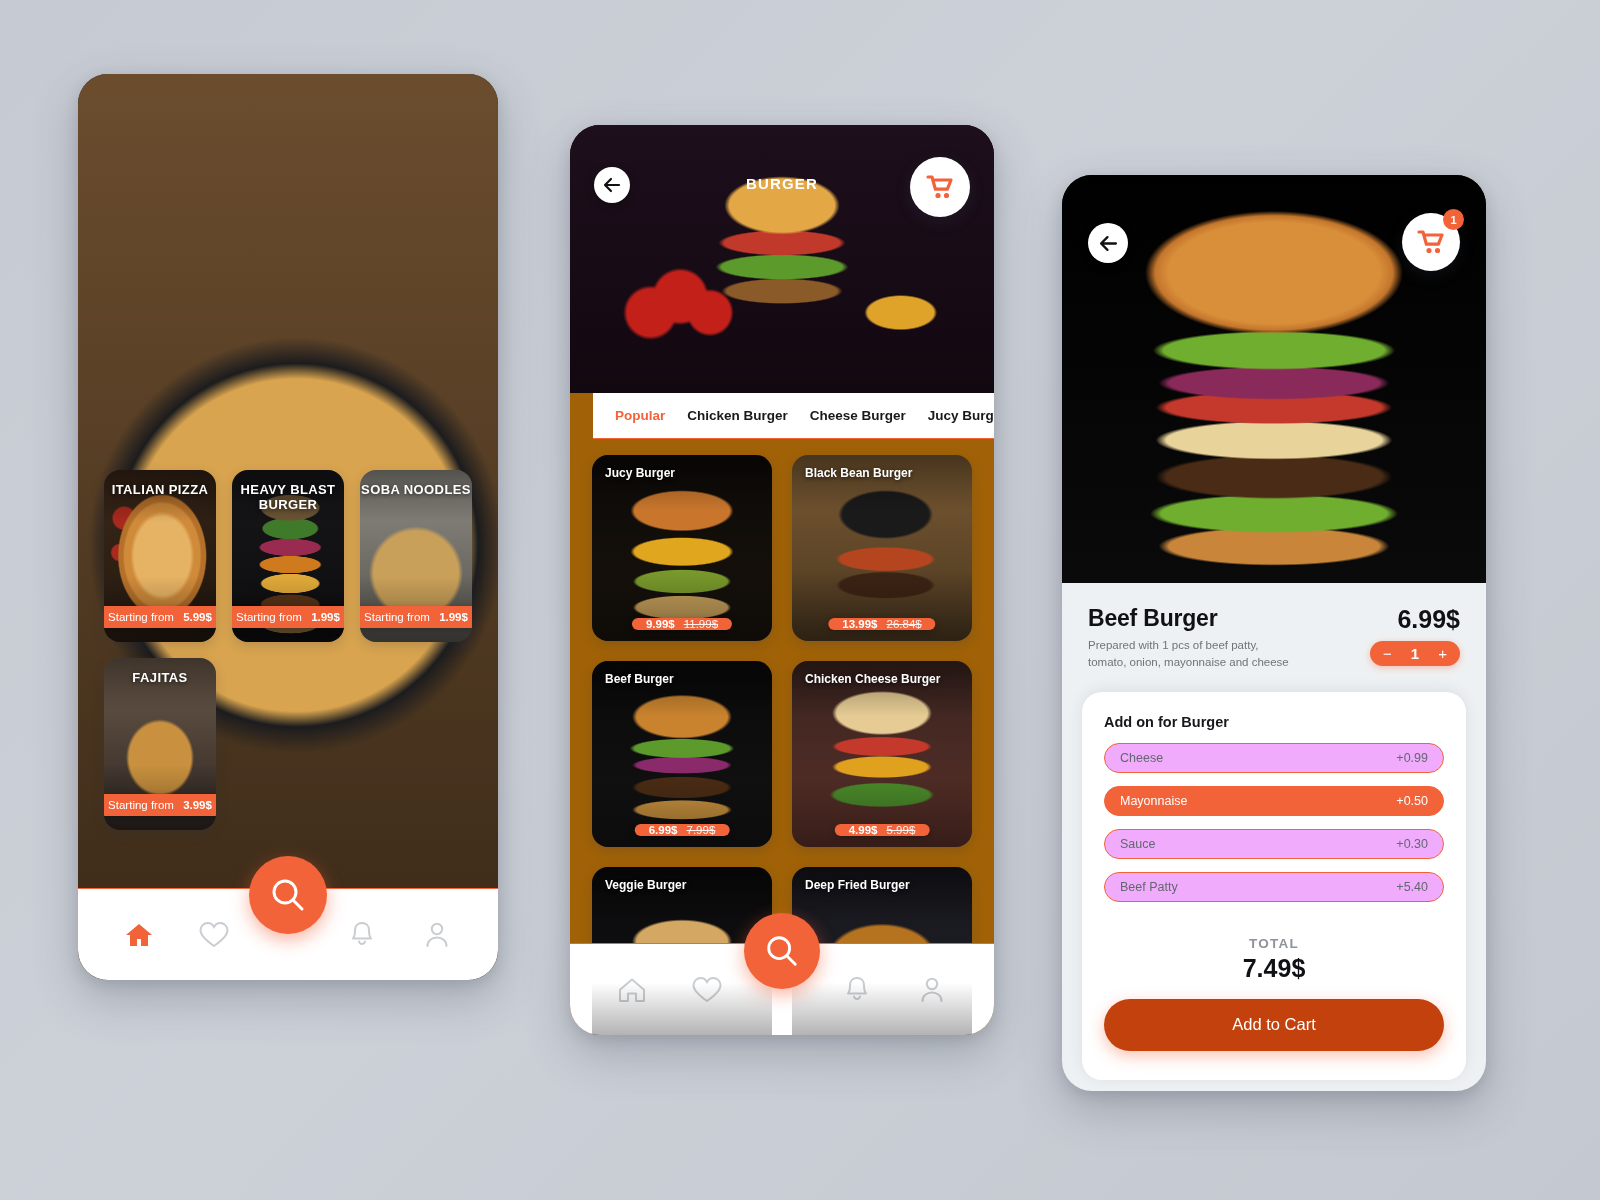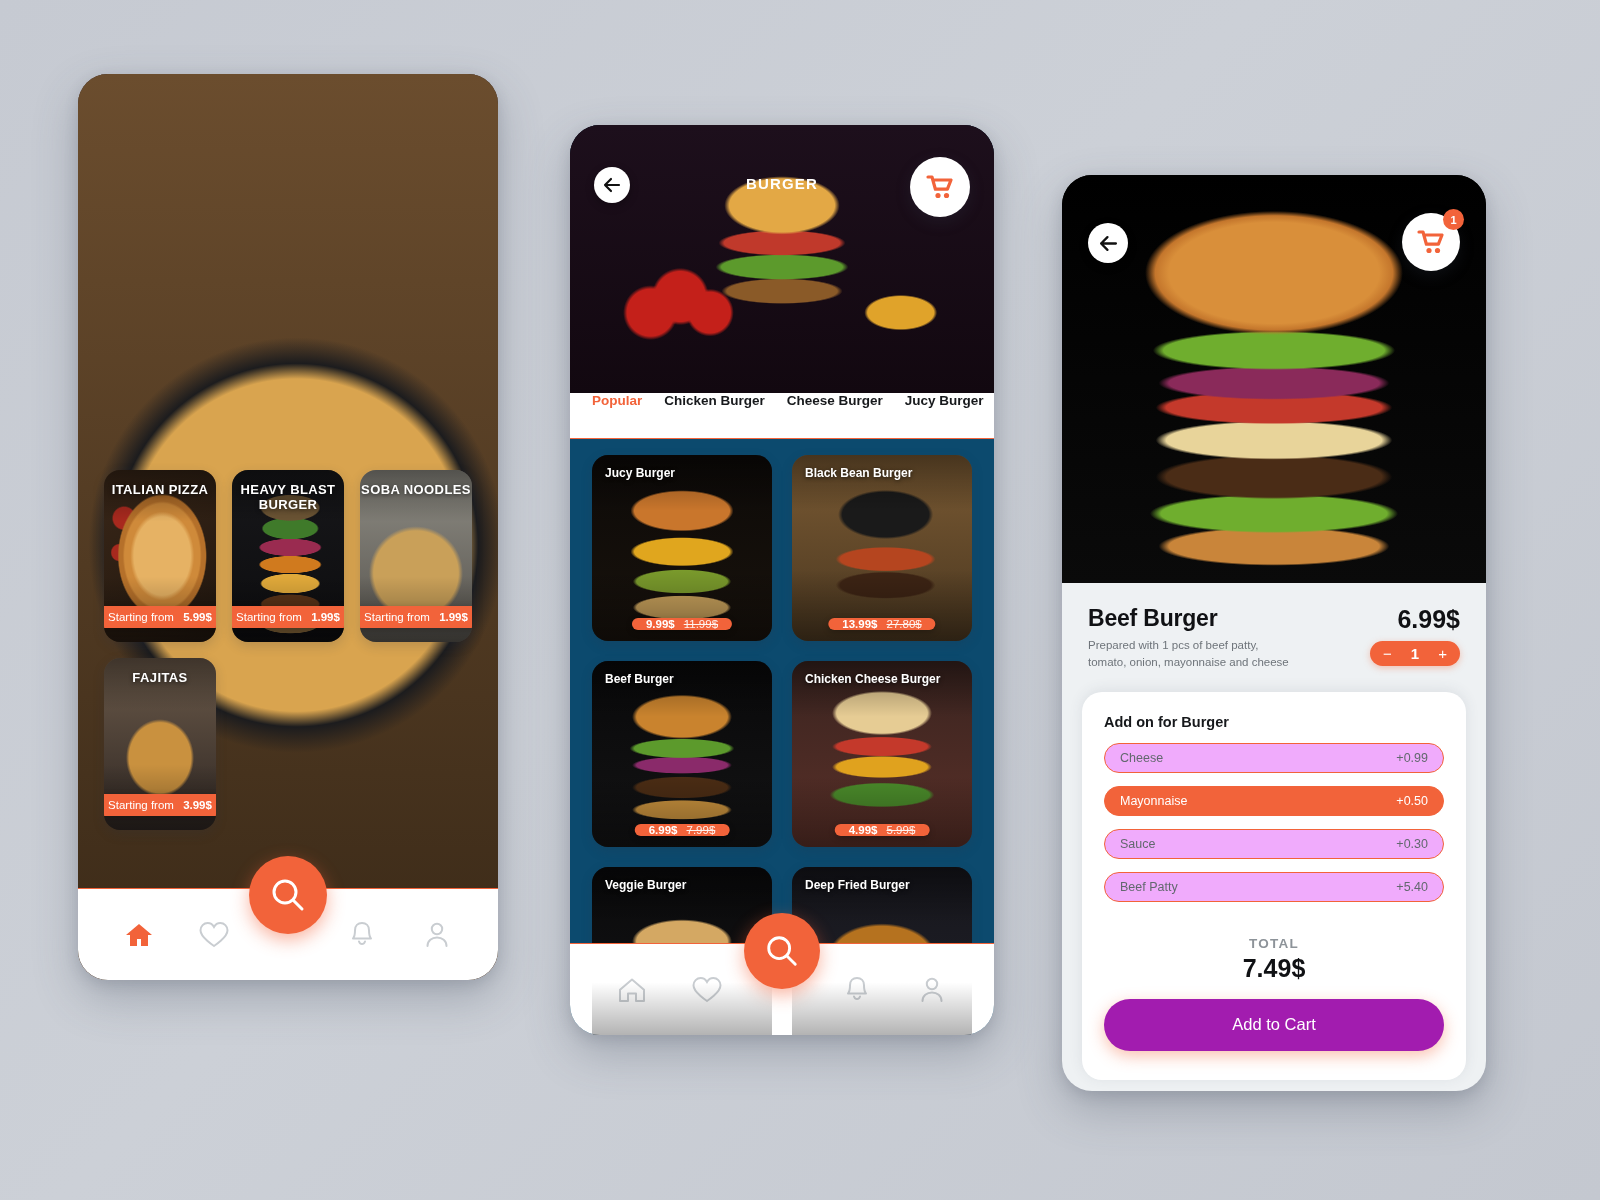--- a/index.html
+++ b/index.html
@@ -15,21 +15,21 @@
   .stage { position: absolute; inset: 0; }
 
   
   .phone {
     position: absolute;
     border-radius: 30px;
     overflow: hidden;
     box-shadow: 0 18px 45px rgba(70,80,95,.30), 0 4px 14px rgba(70,80,95,.18);
   }
   #phone1 { left: 78px;  top: 74px;  width: 420px; height: 906px; background: #edf1f2; }
-  #phone2 { left: 570px; top: 125px; width: 424px; height: 910px; background: #0c4a6e; }
+  #phone2 { left: 570px; top: 125px; width: 424px; height: 910px; background: #a16207; }
   #phone3 { left: 1062px;top: 175px; width: 424px; height: 916px; background: #eef1f3; }
 
   
   .s1-head { padding: 50px 26px 0 26px; position: relative; }
   .s1-title {
     font-size: 26px; font-weight: bold; color: #101114;
     line-height: 1.22; letter-spacing: -.3px; white-space: pre-line;
   }
   .cart-fab {
     position: absolute; width: 60px; height: 60px; border-radius: 50%;
@@ -111,23 +111,24 @@
   .s2-hero-title {
     position: absolute; top: 50px; left: 0; right: 0; text-align: center;
     color: #fff; font-size: 15px; font-weight: bold; letter-spacing: 1.2px; z-index: 4;
   }
   .circ-btn {
     position: absolute; width: 36px; height: 36px; border-radius: 50%;
     background: #fff; display: flex; align-items: center; justify-content: center;
     z-index: 5; box-shadow: 0 3px 9px rgba(0,0,0,.3);
   }
   .tabs-row {
-    display: flex; gap: 22px; align-items: flex-start; height: 46px;
+    display: flex; gap: 22px; align-items: center; height: 46px;
     padding: 0 22px; background: #fff; overflow: hidden;
     border-bottom: 1.5px solid #f2633a;
+    margin-left: 23px;
   }
   .tab { font-size: 13.5px; font-weight: bold; color: #17191c; white-space: nowrap; }
   .tab.active { color: #f2633a; }
 
   .s2-grid {
     display: grid; grid-template-columns: 1fr 1fr; gap: 20px;
     padding: 16px 22px 0 22px;
   }
   .bcard {
     position: relative; height: 186px; border-radius: 16px; overflow: hidden;
@@ -175,21 +176,21 @@
     padding: 0 15px; font-size: 12.5px; color: #62686e; background: #f0abfc;
   }
   .addon.sel { background: #f2633a; border-color: #f2633a; color: #fff; }
 
   .total-lbl {
     text-align: center; margin-top: 34px; font-size: 13.5px;
     font-weight: bold; color: #8d9399; letter-spacing: 1.3px;
   }
   .total-val { text-align: center; font-size: 25px; font-weight: bold; color: #101114; margin-top: 3px; }
   .cta {
-    margin-top: 16px; height: 52px; border-radius: 26px; background: #a21caf;
+    margin-top: 16px; height: 52px; border-radius: 26px; background: #c2410c;
     color: #fff; font-size: 16.5px; display: flex; align-items: center;
     justify-content: center; box-shadow: 0 5px 16px rgba(242,99,58,.40);
   }
   .badge {
     position: absolute; top: -4px; right: -4px; width: 21px; height: 21px;
     border-radius: 50%; background: #f2633a; color: #fff; font-size: 11px;
     font-weight: bold; display: flex; align-items: center; justify-content: center;
   }
 
   
@@ -492,21 +493,21 @@
           <span class="now">9.99$</span>
           <span class="was">11.99$</span>
         </div>
       </div>
       <div class="bcard">
         <div class="img im-black"></div>
           <div class="shade"></div>
         <div class="bc-title">Black Bean Burger</div>
         <div class="bprice">
           <span class="now">13.99$</span>
-          <span class="was">27.80$</span>
+          <span class="was">26.84$</span>
         </div>
       </div>
       <div class="bcard">
         <div class="img im-beefc"></div>
           <div class="shade"></div>
         <div class="bc-title">Beef Burger</div>
         <div class="bprice">
           <span class="now">6.99$</span>
           <span class="was">7.99$</span>
         </div>

